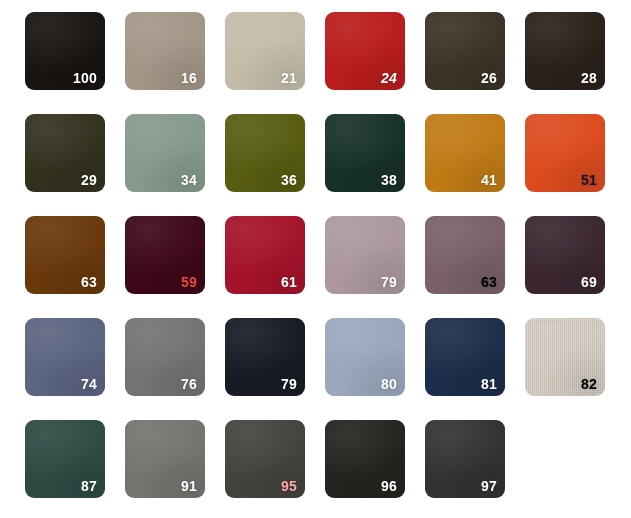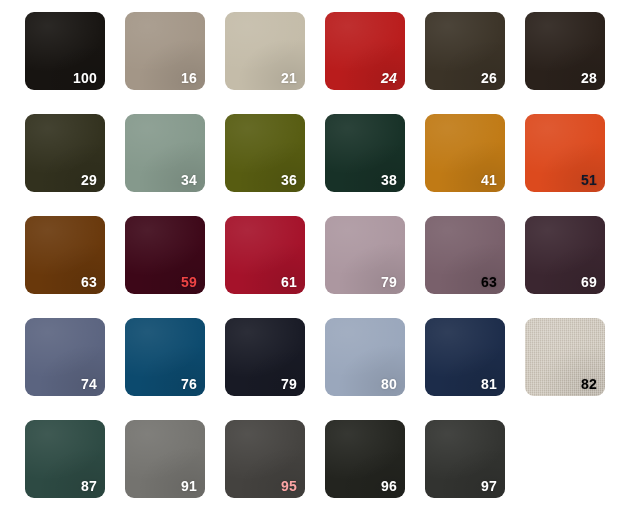--- a/index.html
+++ b/index.html
@@ -131,21 +131,21 @@
     </div>
     <div class="swatch" style="background-color: rgb(121, 96, 107);">
       <span class="swatch-label" style="color: #000000;">63</span>
     </div>
     <div class="swatch" style="background-color: rgb(59, 38, 48);">
       <span class="swatch-label" style="color: rgb(255, 255, 255);">69</span>
     </div>
     <div class="swatch" style="background-color: rgb(91, 100, 128);">
       <span class="swatch-label" style="color: rgb(255, 255, 255);">74</span>
     </div>
-    <div class="swatch" style="background-color: #0c4a6e;">
+    <div class="swatch" style="background-color: #737373;">
       <span class="swatch-label" style="color: rgb(255, 255, 255);">76</span>
     </div>
     <div class="swatch" style="background-color: rgb(24, 26, 37);">
       <span class="swatch-label" style="color: rgb(255, 255, 255);">79</span>
     </div>
     <div class="swatch" style="background-color: rgb(154, 167, 188);">
       <span class="swatch-label" style="color: rgb(255, 255, 255);">80</span>
     </div>
     <div class="swatch" style="background-color: rgb(28, 44, 74);">
       <span class="swatch-label" style="color: rgb(255, 255, 255);">81</span>

